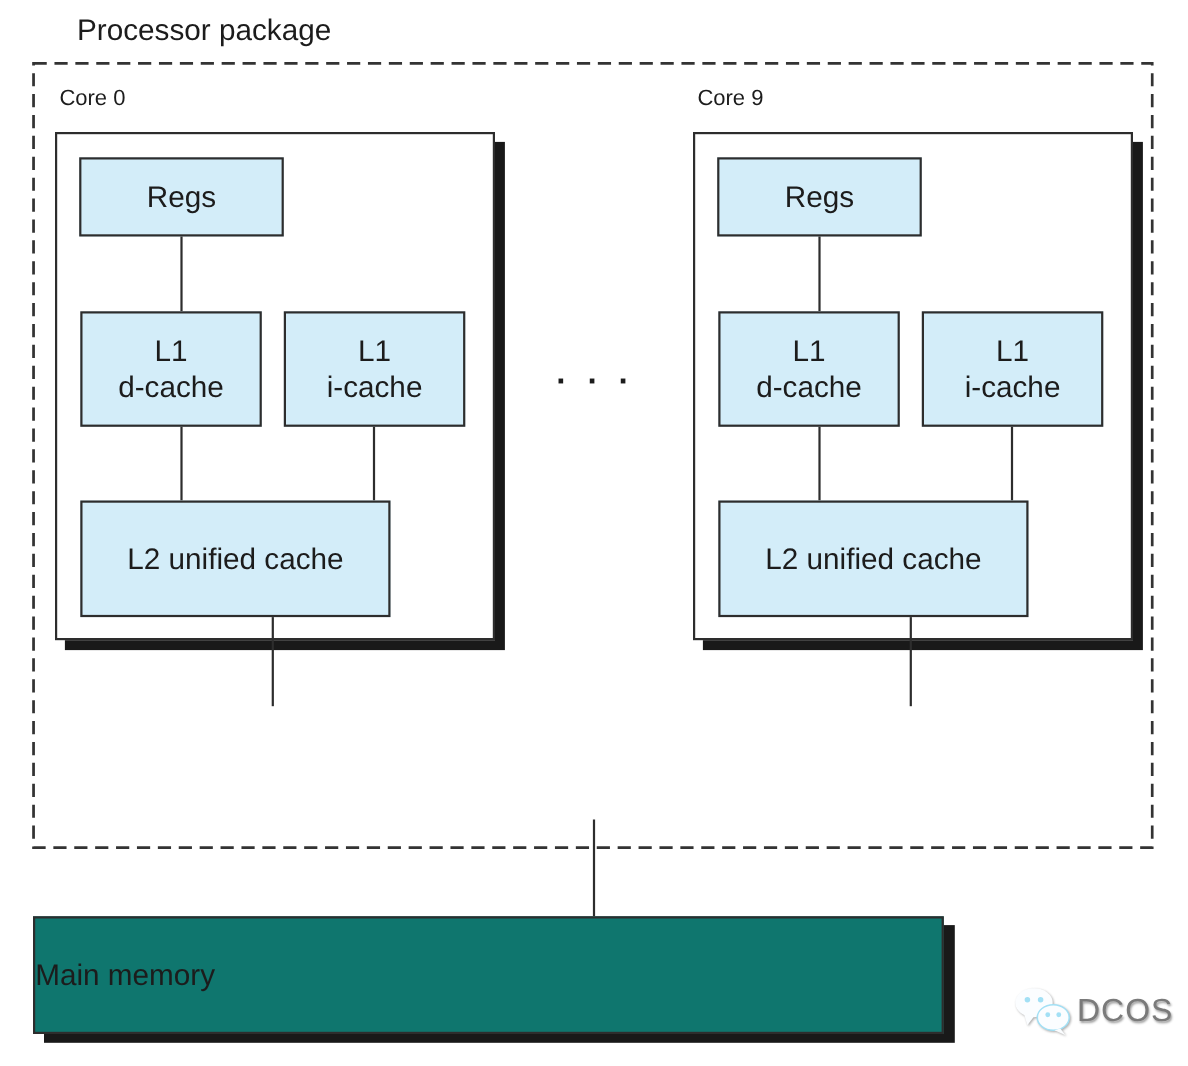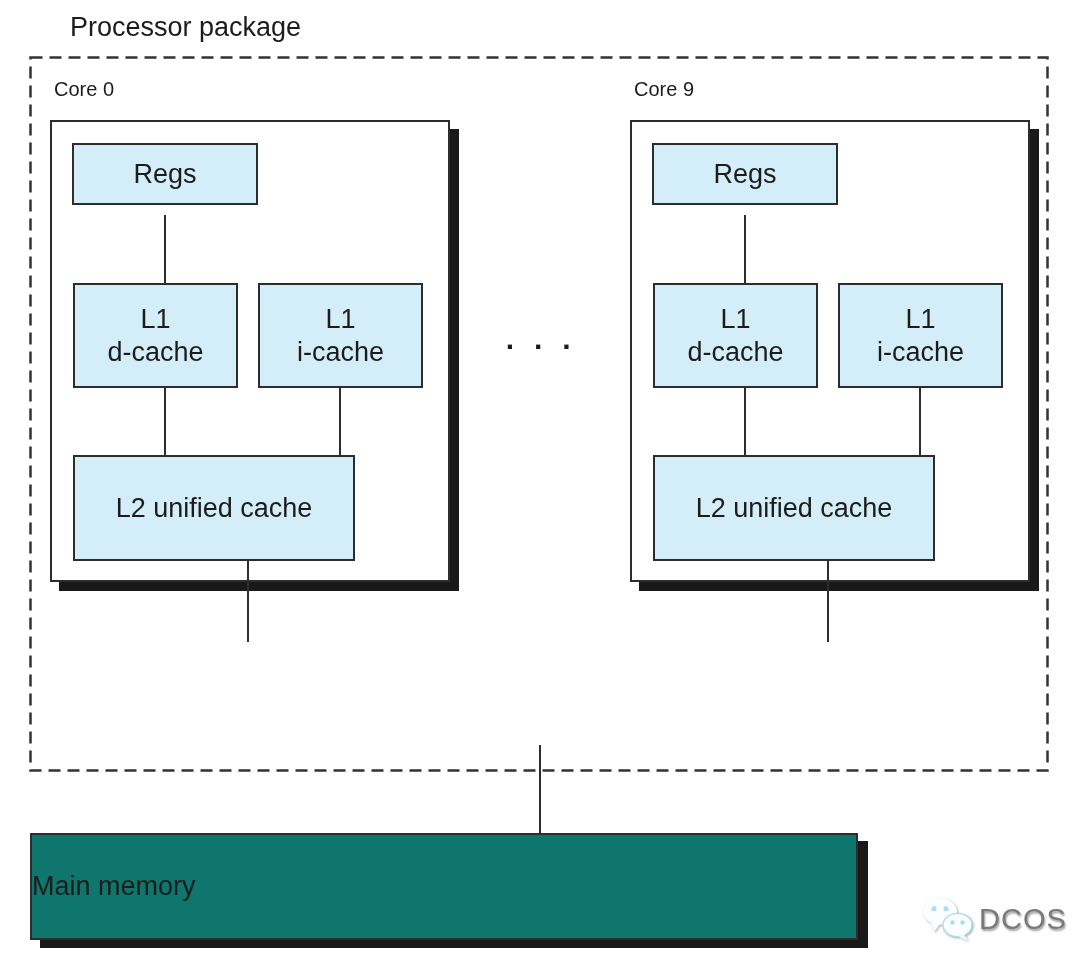--- a/index.html
+++ b/index.html
@@ -14,21 +14,21 @@
     position:absolute;top:120px;width:400px;height:462px;box-sizing:border-box;
     background:#ffffff;border:2px solid #2d2d2d;box-shadow:9px 9px 0 0 #191919;
   }
   .core.c0{left:50px;}
   .core.c3{left:630px;}
   .bluebox{
     position:absolute;box-sizing:border-box;background:#d3edf9;border:2px solid #2d2d2d;
     display:flex;flex-direction:column;align-items:center;justify-content:center;
     font-size:27px;line-height:33px;text-align:center;
   }
-  .regs{left:20px;top:21px;width:186px;height:62px;}
+  .regs{left:20px;top:21px;width:186px;height:72px;}
   .l1d{left:21px;top:161px;width:165px;height:105px;}
   .l1i{left:206px;top:161px;width:165px;height:105px;}
   .l2{left:21px;top:333px;width:282px;height:106px;}
   .vline{position:absolute;width:2px;background:#2d2d2d;}
   .va{left:112px;top:93px;height:68px;}
   .vb{left:112px;top:266px;height:67px;}
   .vc{left:287px;top:266px;height:67px;}
   .vd{left:195px;top:439px;height:19px;}
   .dots{
     position:absolute;left:488px;top:330px;width:104px;text-align:center;

